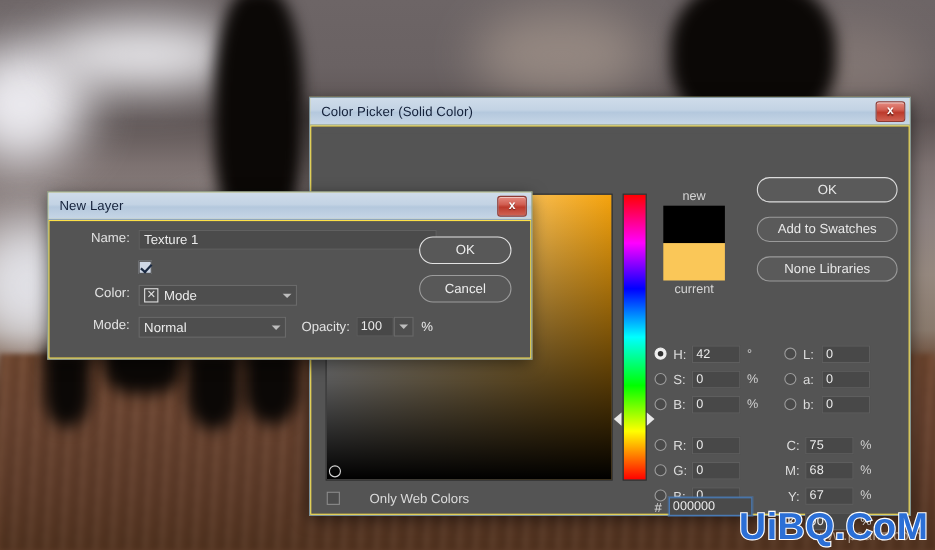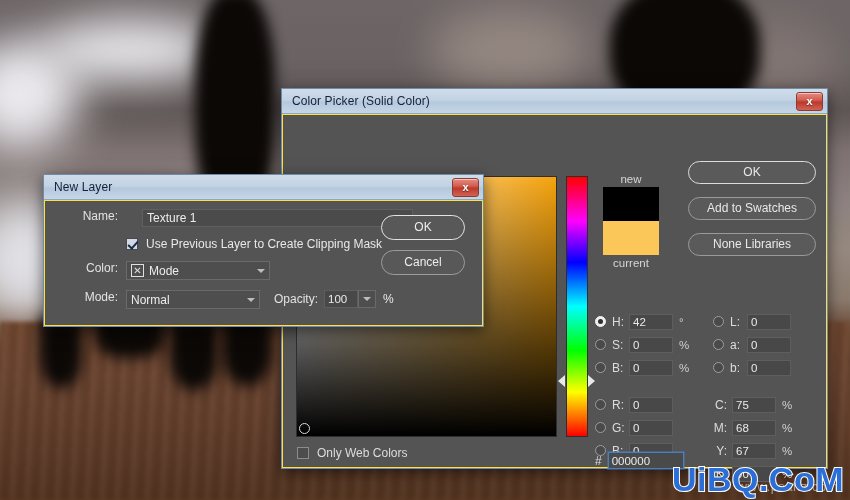--- a/index.html
+++ b/index.html
@@ -102,29 +102,29 @@
   .hexhash{color:#dcdcdc;font-size:12px;margin-right:6px;}
   .hexinput{width:76px;height:17px;box-sizing:border-box;background:#4a4a4a;border:1px solid #4a7fbf;
     color:#eaeaea;font-size:11.5px;line-height:15px;padding:0 3px;font-family:"Liberation Sans",sans-serif;
     box-shadow:0 0 0 1px rgba(74,127,191,.45);}
   .webrow{position:absolute;left:7px;top:325px;display:flex;align-items:center;}
   .cb{width:12px;height:12px;box-sizing:border-box;border:1px solid #8c8c8c;background:#4d4d4d;
     margin-right:8px;cursor:pointer;position:relative;}
   .cb.on{background:#cfd8e6;border-color:#4a4a4a;}
   .cb.on:after{content:"";position:absolute;left:3px;top:0px;width:4px;height:8px;
     border:solid #1b2a42;border-width:0 2px 2px 0;transform:rotate(42deg);}
-  .webtext{color:#dcdcdc;font-size:12px;}
+  .webtext{color:#dcdcdc;font-size:12px;margin-left:19px;}
   
   #newLayer{left:43px;top:174px;width:441px;height:153px;}
   #newLayer .ps-body{background:#545454;}
   .nl-inner{position:absolute;inset:6px 8px 8px 9px;}
   .nl-row{display:flex;align-items:flex-start;margin-bottom:10px;}
   .nl-label{font-size:12px;color:#e2e2e2;text-align:right;width:64px;margin-right:8px;white-space:nowrap;}
   .nl-name{width:271px;height:18px;box-sizing:border-box;background:#4b4b4b;border:1px solid #606060;
-    color:#ececec;font-size:12px;line-height:16px;padding:0 4px;font-family:"Liberation Sans",sans-serif;margin-left:16px;}
+    color:#ececec;font-size:12px;line-height:16px;padding:0 4px;font-family:"Liberation Sans",sans-serif;}
   .nl-check-row{display:flex;align-items:center;margin:0 0 10px 72px;}
   .nl-check-text{font-size:12px;color:#e8e8e8;}
   .nl-select{height:19px;box-sizing:border-box;background:#4e4e4e;border:1px solid #6a6a6a;
     display:flex;align-items:center;padding:0 4px;color:#ececec;font-size:12px;cursor:pointer;position:relative;}
   .nl-select .chev{margin-left:auto;width:0;height:0;border-left:4px solid transparent;border-right:4px solid transparent;border-top:4px solid #bdbdbd;}
   .xbox{width:13px;height:13px;box-sizing:border-box;border:1px solid #e0e0e0;margin-right:5px;
     display:flex;align-items:center;justify-content:center;color:#e0e0e0;font-size:10px;line-height:1;font-weight:bold;}
   .nl-btns{position:absolute;right:9px;top:8px;width:84px;}
   .nl-btn{display:block;width:84px;height:25px;margin-bottom:10px;box-sizing:border-box;
     border-radius:13px;border:1px solid #9c9c9c;background:#585858;color:#ededed;font-size:12px;
@@ -292,21 +292,20 @@
   <div class="ps-body">
     <div class="nl-inner">
 
       <div class="nl-row" style="margin-top:2px;">
         <span class="nl-label">Name:</span>
         <input class="nl-name" value="Texture 1" style="">
       </div>
 
       <div class="nl-check-row">
         <span class="cb on"></span>
-        <span class="nl-check-text">Use Previous Layer to Create Clipping Mask</span>
       </div>
 
       <div class="nl-row">
         <span class="nl-label">Color:</span>
         <div class="nl-select" style="width:144px;">
           <span class="xbox">✕</span>
           <span>Mode</span>
           <span class="chev"></span>
         </div>
       </div>

